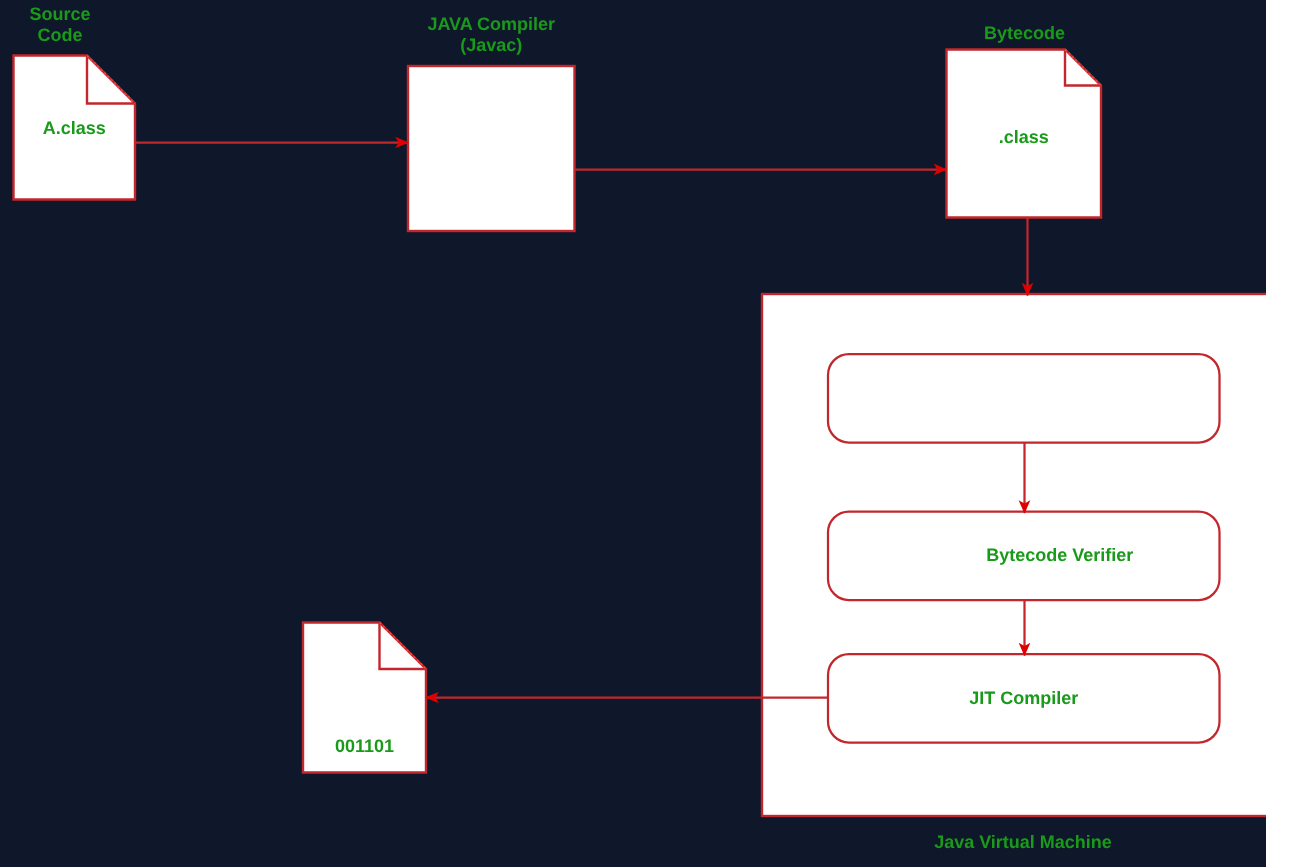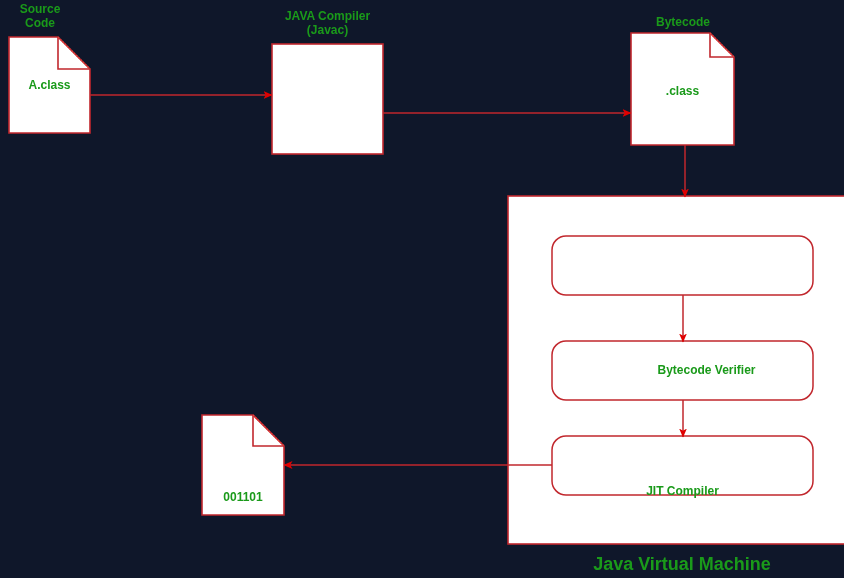--- a/index.html
+++ b/index.html
@@ -44,21 +44,21 @@
     font-size: 12px;
     line-height: 14px;
     text-align: center;
     white-space: nowrap;
   }
   .stage-label {
     position: absolute;
     color: #1a9a1a;
     font-family: "Liberation Sans", sans-serif;
     font-weight: bold;
-    font-size: 18px;
+    font-size: 12px;
     text-align: center;
     white-space: nowrap;
   }
 </style>
 </head>
 <body>
 
 <div id="canvas">
 
   <svg id="diagram-svg" viewBox="0 0 860 578" xmlns="http://www.w3.org/2000/svg">
@@ -143,20 +143,20 @@
   <div class="lbl" style="left:267px; top:9px; width:121px;">JAVA Compiler
 (Javac)</div>
 
   <div class="lbl" style="left:633px; top:15px; width:100px;">Bytecode</div>
 
   <div class="lbl-inner" style="left:631px; top:84px; width:103px;">.class</div>
 
 
   <div class="lbl-inner" style="left:552px; top:363px; width:261px;margin-left:24px;">Bytecode Verifier</div>
 
-  <div class="lbl-inner" style="left:552px; top:484px; width:261px;">JIT Compiler</div>
+  <div class="lbl-inner" style="left:552px; top:458px; width:261px;">JIT Compiler</div>
 
   <div class="stage-label" style="left:582px; top:554px; width:200px;">Java Virtual Machine</div>
 
 
   <div class="lbl-inner" style="left:202px; top:458px; width:82px;margin-top:32px;">001101</div>
 
 </div>
 
 </body></html>

